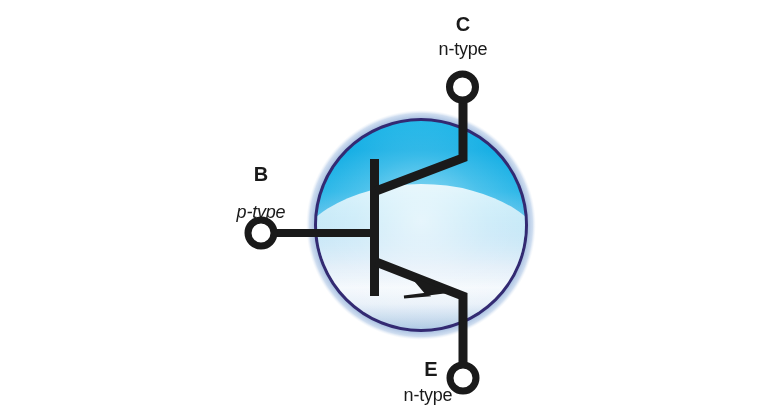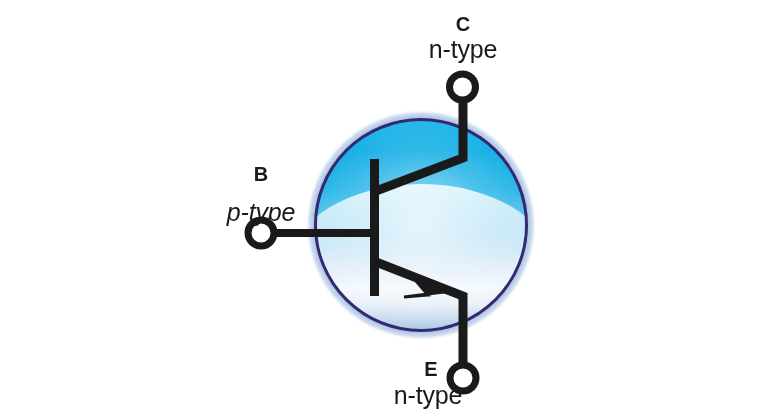--- a/index.html
+++ b/index.html
@@ -34,21 +34,21 @@
     line-height: 1;
     -webkit-font-smoothing: antialiased;
   }
   .lbl-term {
     font-weight: bold;
     font-size: 20px;
     letter-spacing: 0.2px;
   }
   .lbl-type {
     font-weight: normal;
-    font-size: 25px;
+    font-size: 18px;
     letter-spacing: -0.2px;
   }
   
   #label-collector        { left: 463px; top: 24px; }
   #label-collector-type   { left: 463px; top: 49px; }
   #label-base             { left: 261px; top: 174px; }
   #label-base-type        { left: 261px; top: 212px; font-style: italic; }
   #label-emitter          { left: 431px; top: 369px; }
   #label-emitter-type     { left: 428px; top: 395px; }
 </style>

